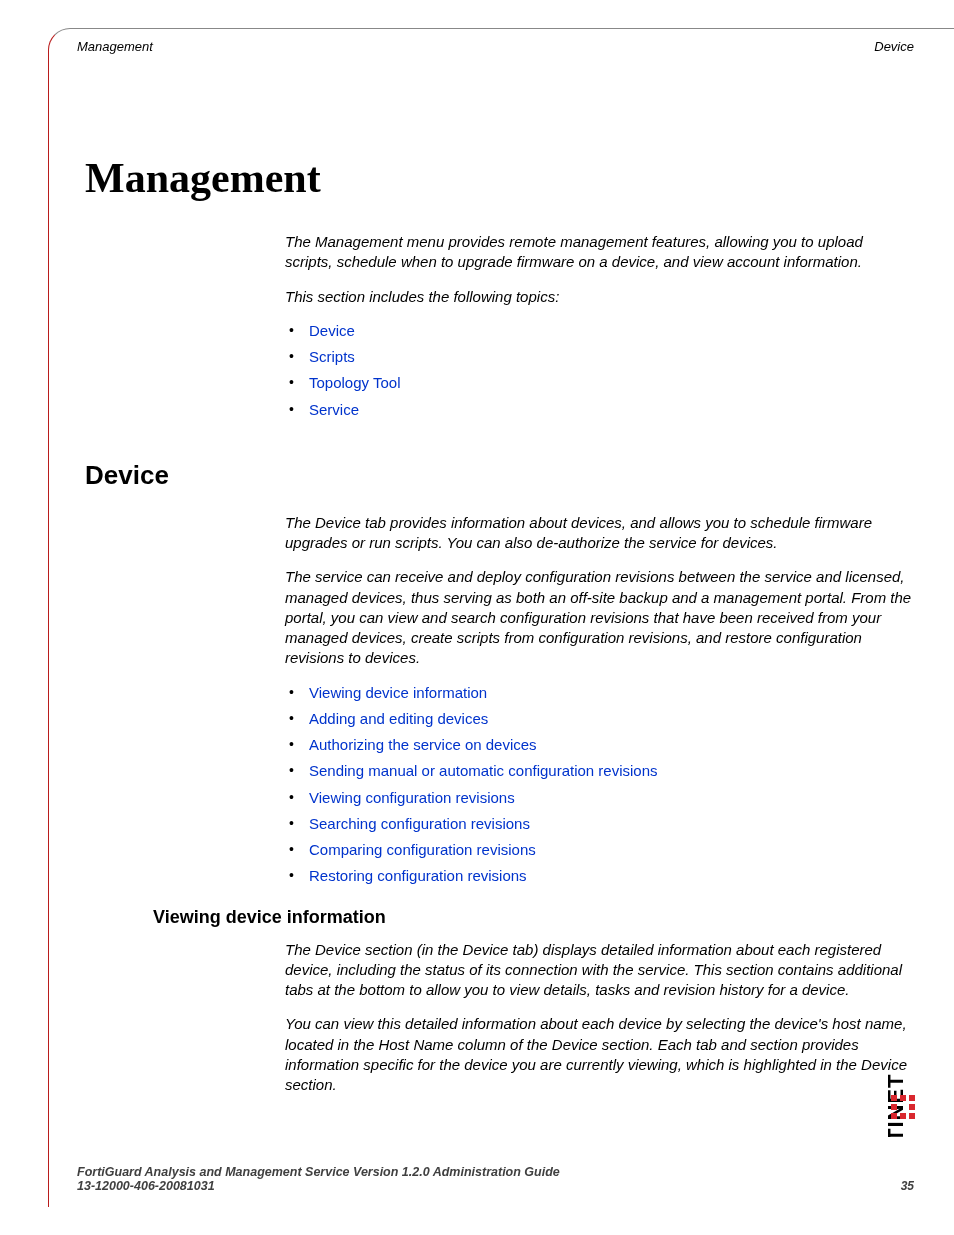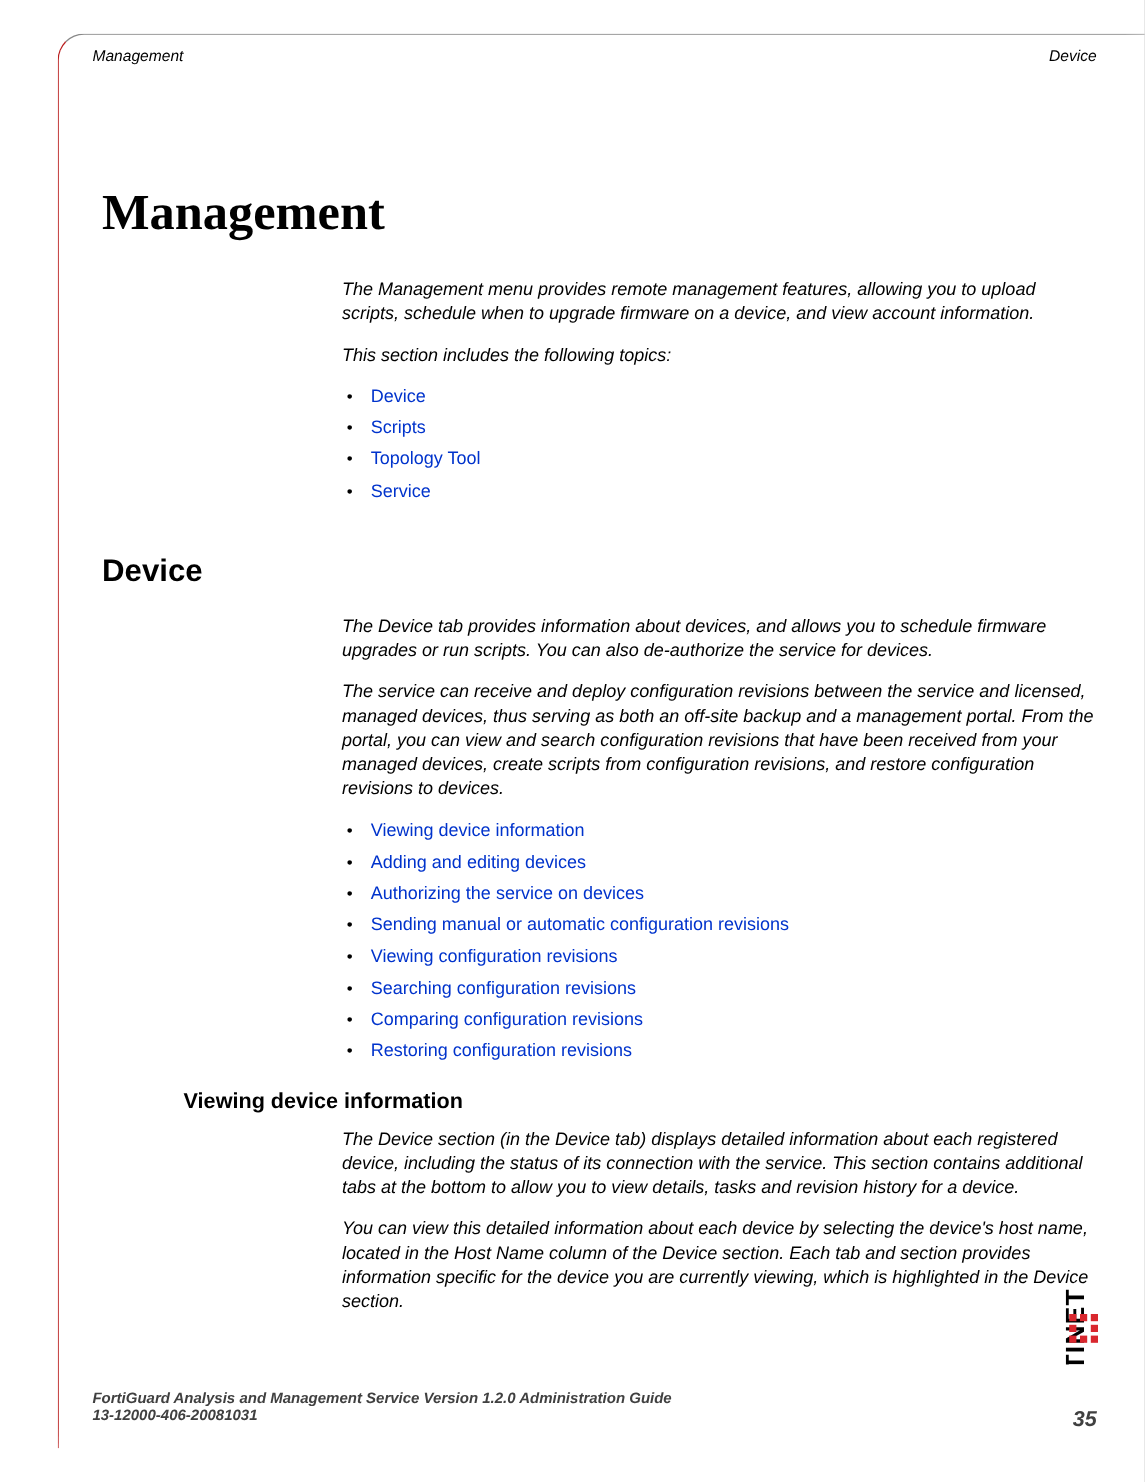--- a/index.html
+++ b/index.html
@@ -91,21 +91,21 @@
     color: #404040;
   }
   .footer .line1, .footer .line2row {
     display: block;
   }
   .footer .line2row {
     display: flex;
     justify-content: space-between;
     align-items: flex-start;
   }
-  .page-number { font-style: italic; font-weight: bold; font-size: 18px; }
+  .page-number { font-style: italic; font-weight: bold; font-size: 12px; }
   .brand-logo {
     position: absolute;
     right: 36px;
     bottom: 70px;
     width: 30px;
     height: 190px;
   }
 </style>
 </head>
 <body>

